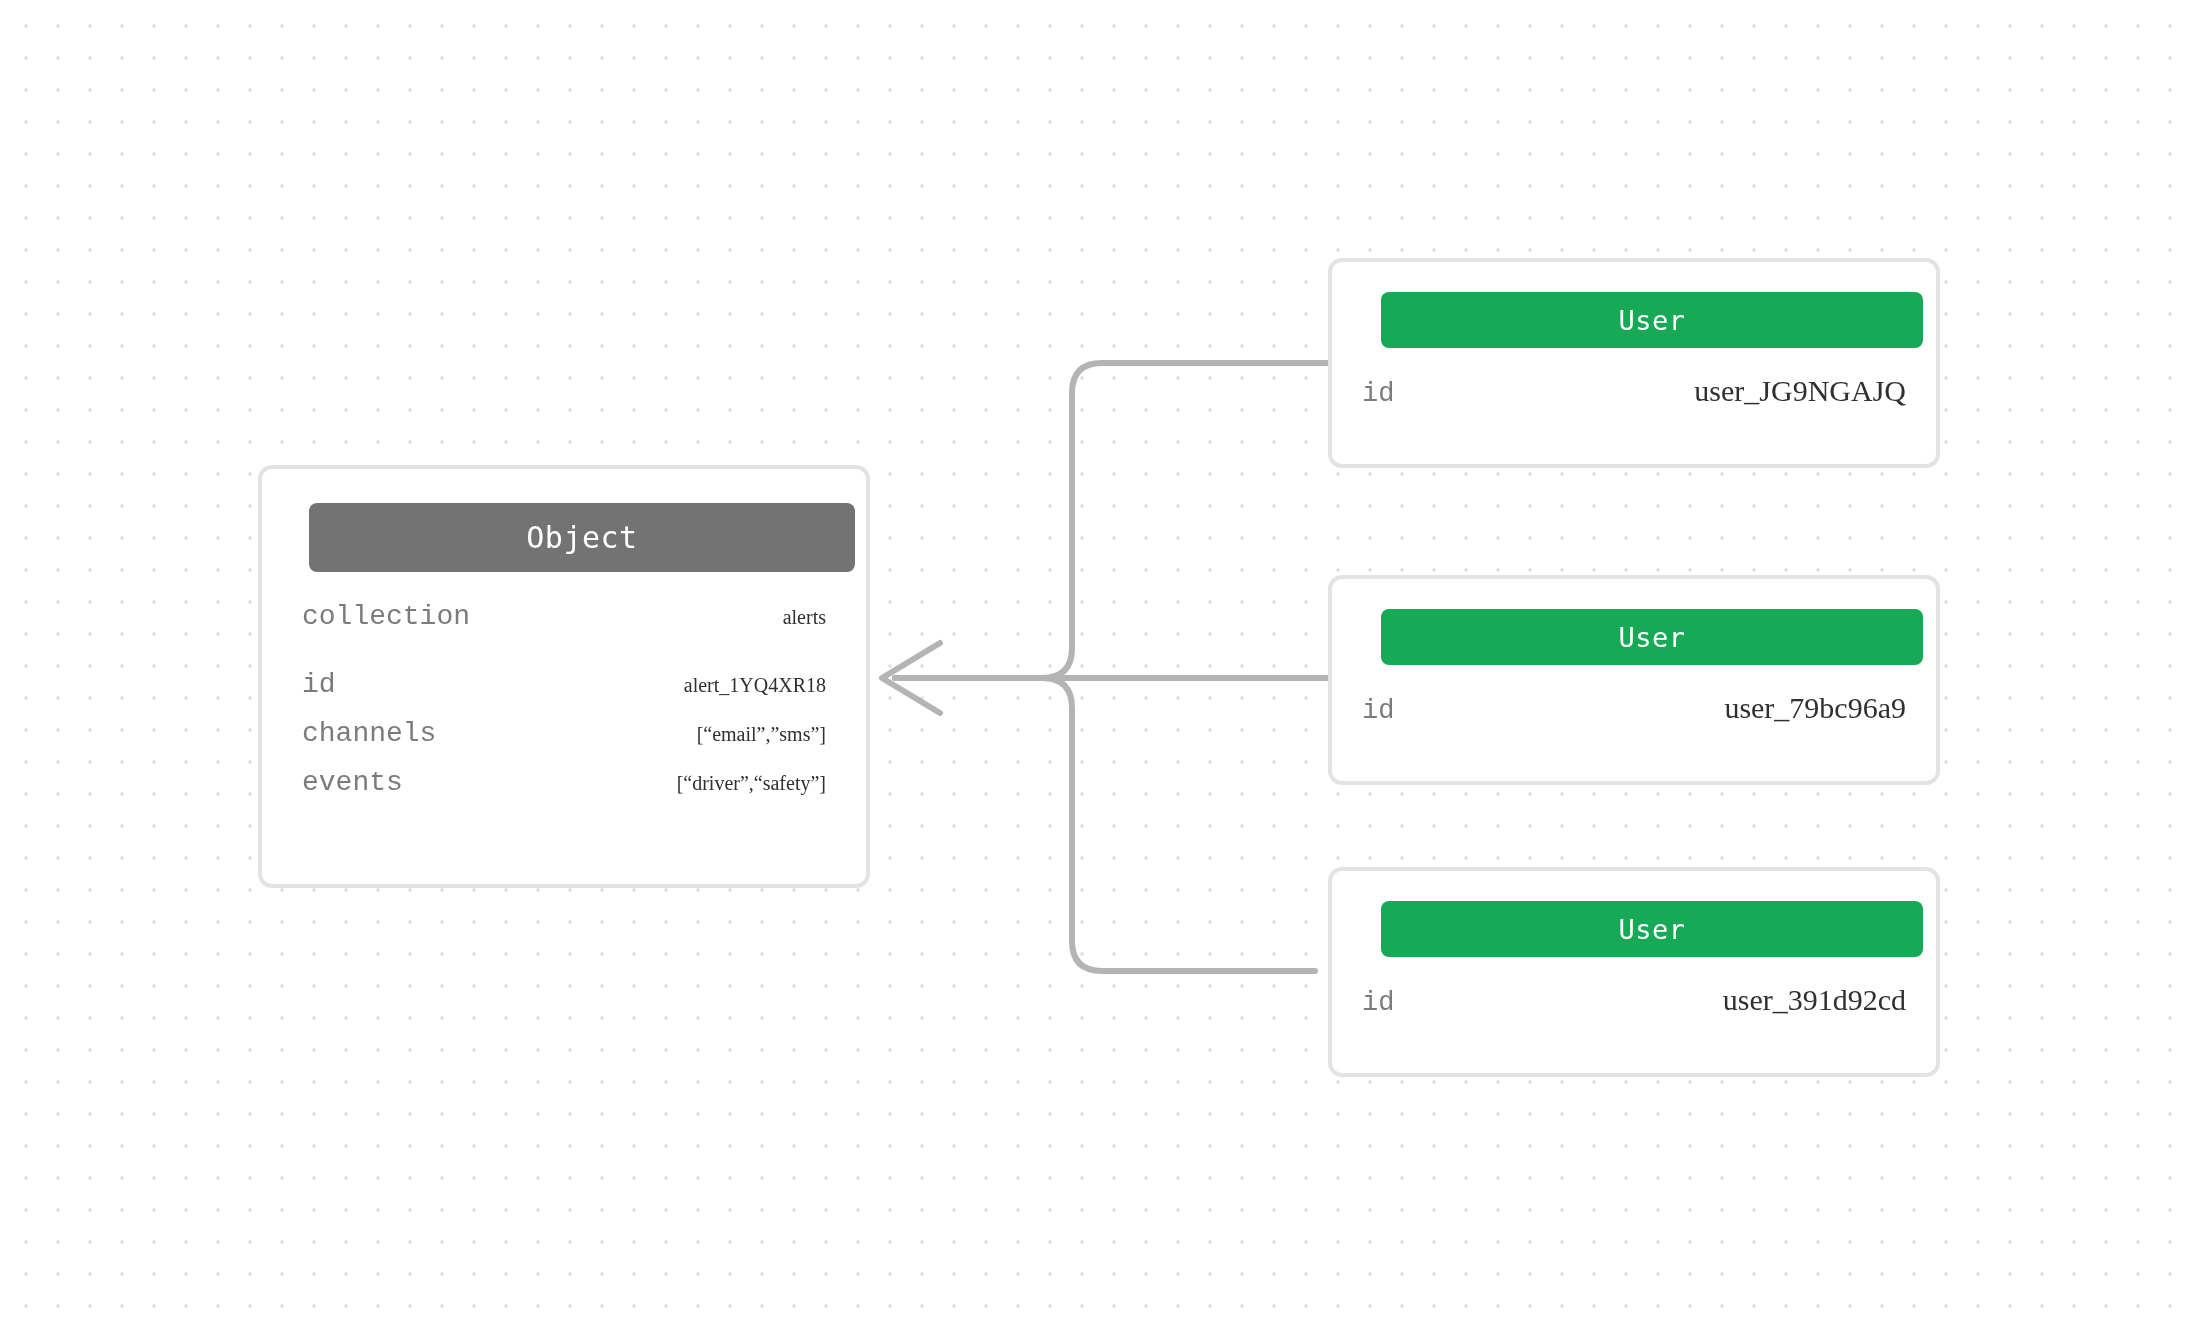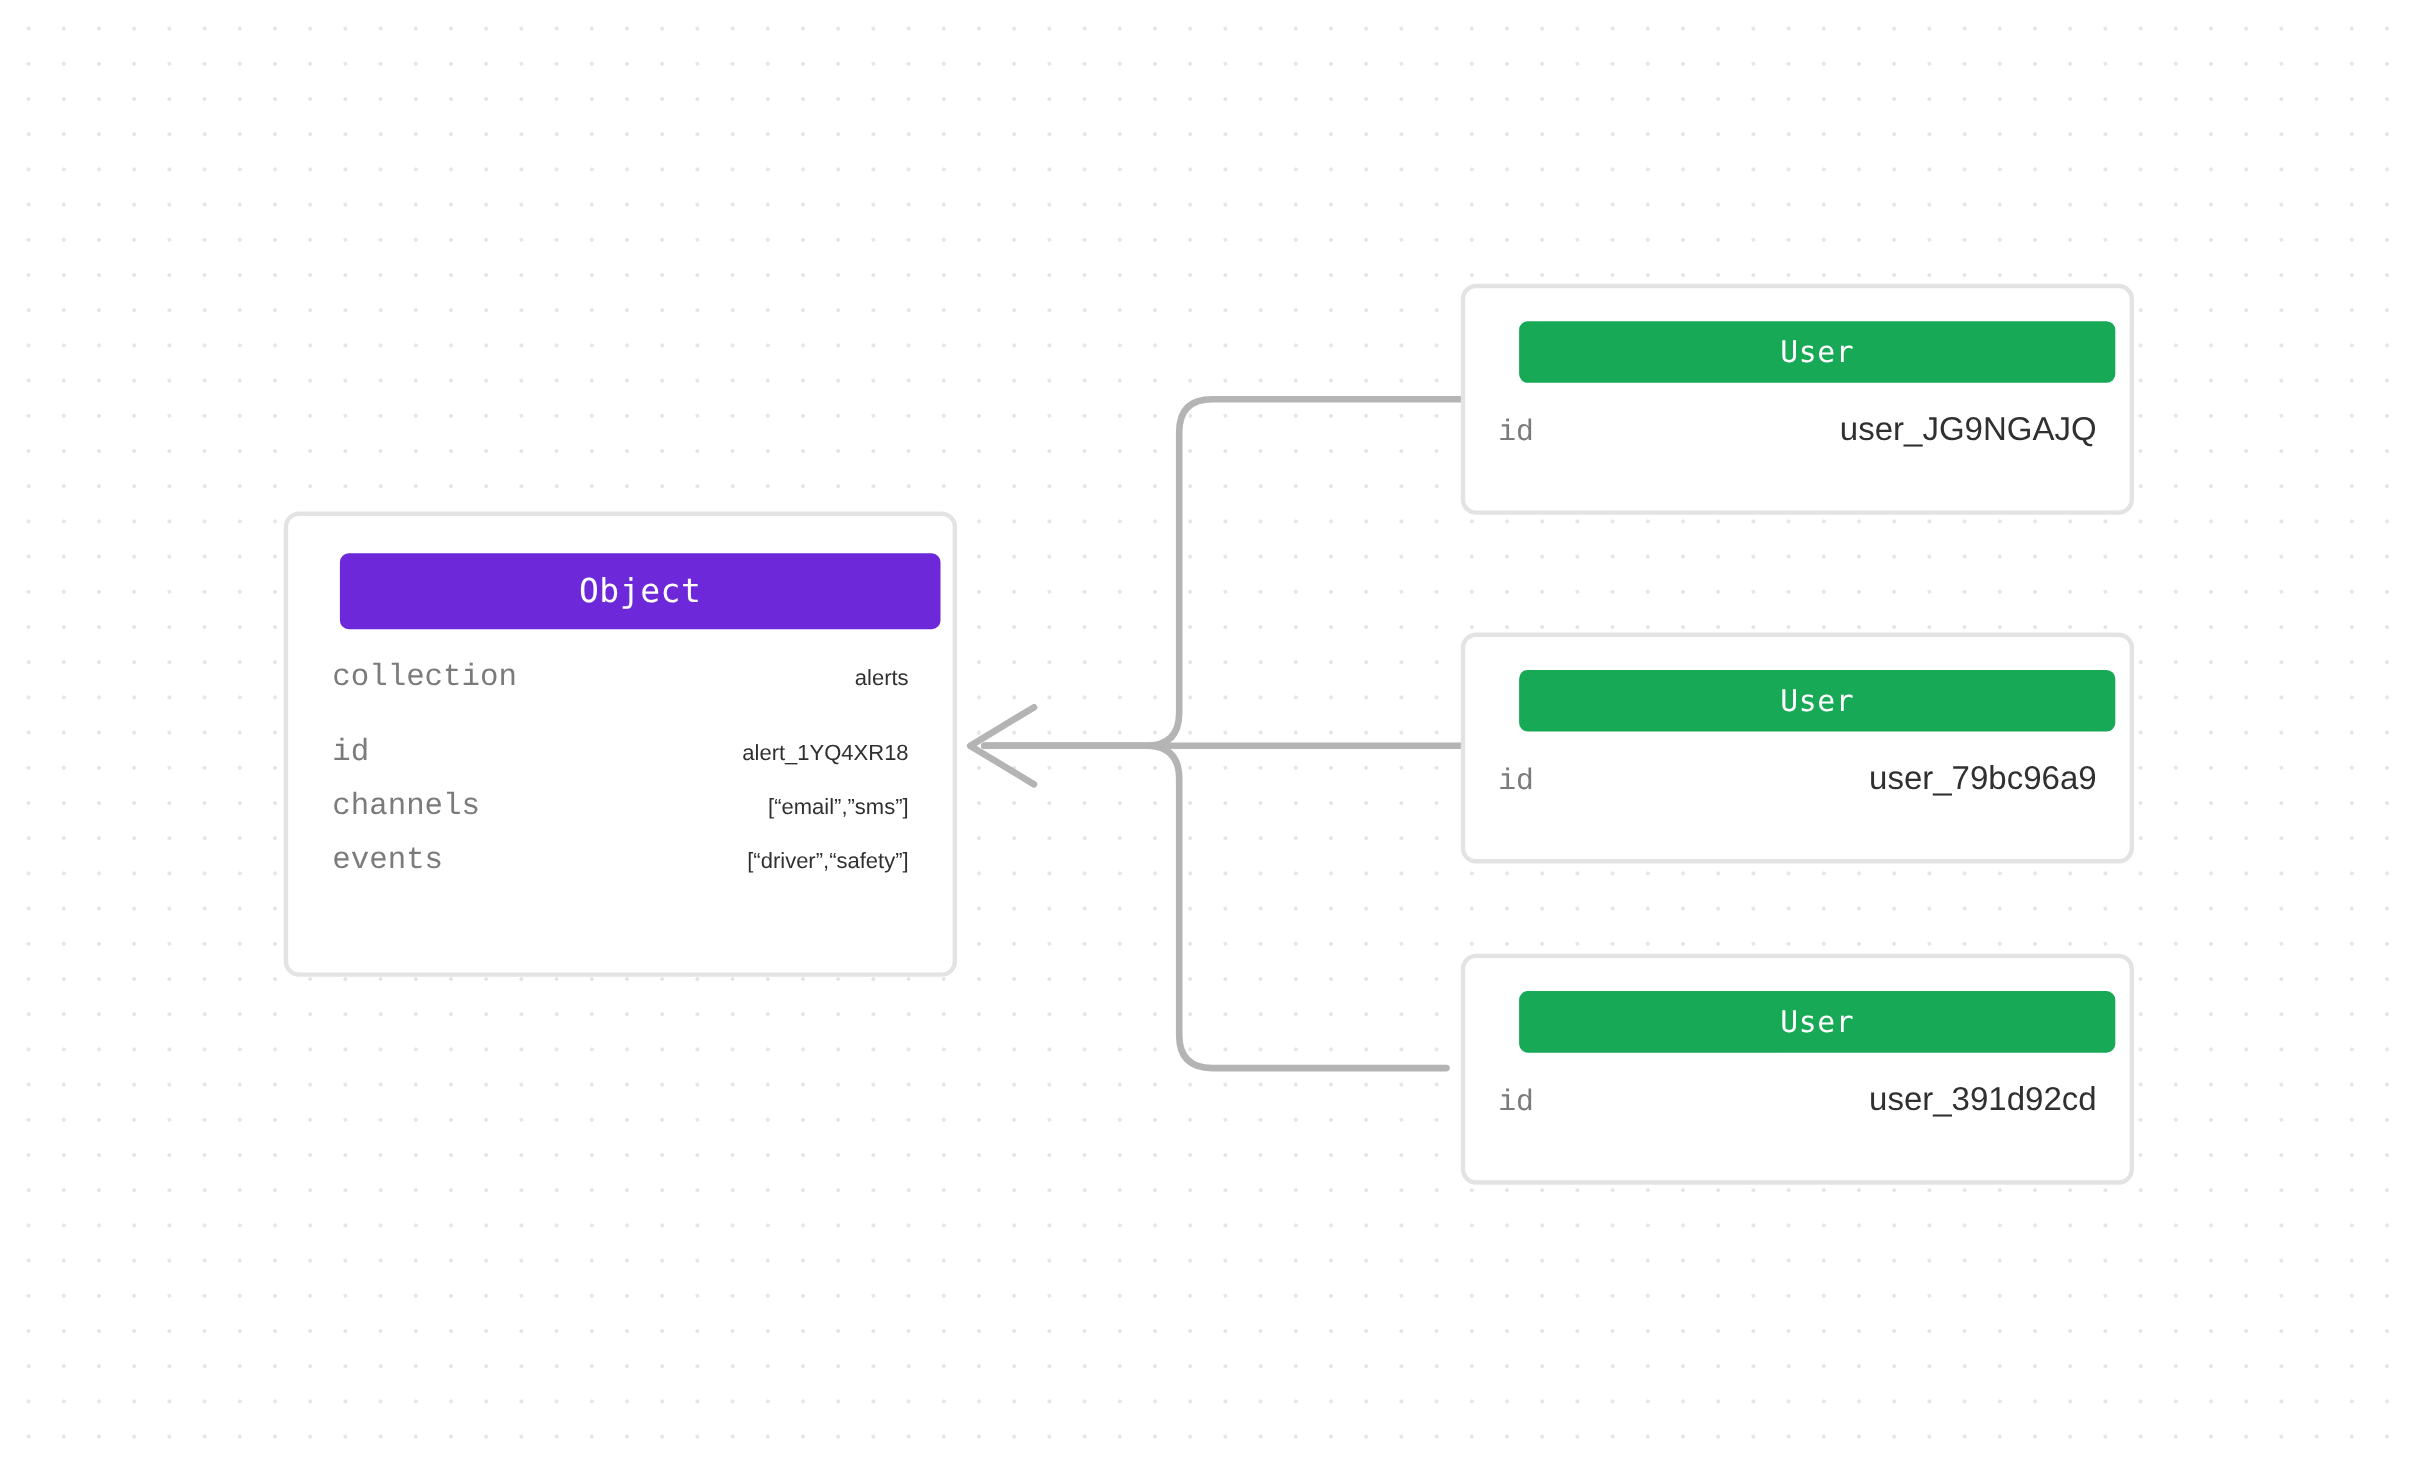--- a/index.html
+++ b/index.html
@@ -47,21 +47,21 @@
     display: flex;
     align-items: center;
     justify-content: center;
     font-family: "DejaVu Sans Mono", "Liberation Mono", monospace;
     color: #ffffff;
     letter-spacing: 0.5px;
     margin-left: 19px;
   }
 
   .header-object {
-    background: #6d28d9;
+    background: #737373;
     font-size: 30px;
   }
 
   .header-user {
     background: #18a957;
     font-size: 27px;
   }
 
   
   .rows {
@@ -78,21 +78,21 @@
     box-sizing: border-box;
   }
 
   .row-key {
     font-family: Liberation Mono, monospace;
     color: #7b7b7b;
     white-space: nowrap;
   }
 
   .row-val {
-    font-family: Liberation Sans, sans-serif;
+    font-family: Liberation Serif, serif;
     color: #303030;
     white-space: pre;
     text-align: right;
   }
 
   
   #node-object { left: 258px; top: 465px; width: 612px; height: 423px; }
   #node-object .node-header { left: 28px; top: 34px; width: 546px; height: 69px; }
   #node-object .rows { top: 132px; padding: 0 40px; }
   #node-object .row-key { font-size: 28px; }

